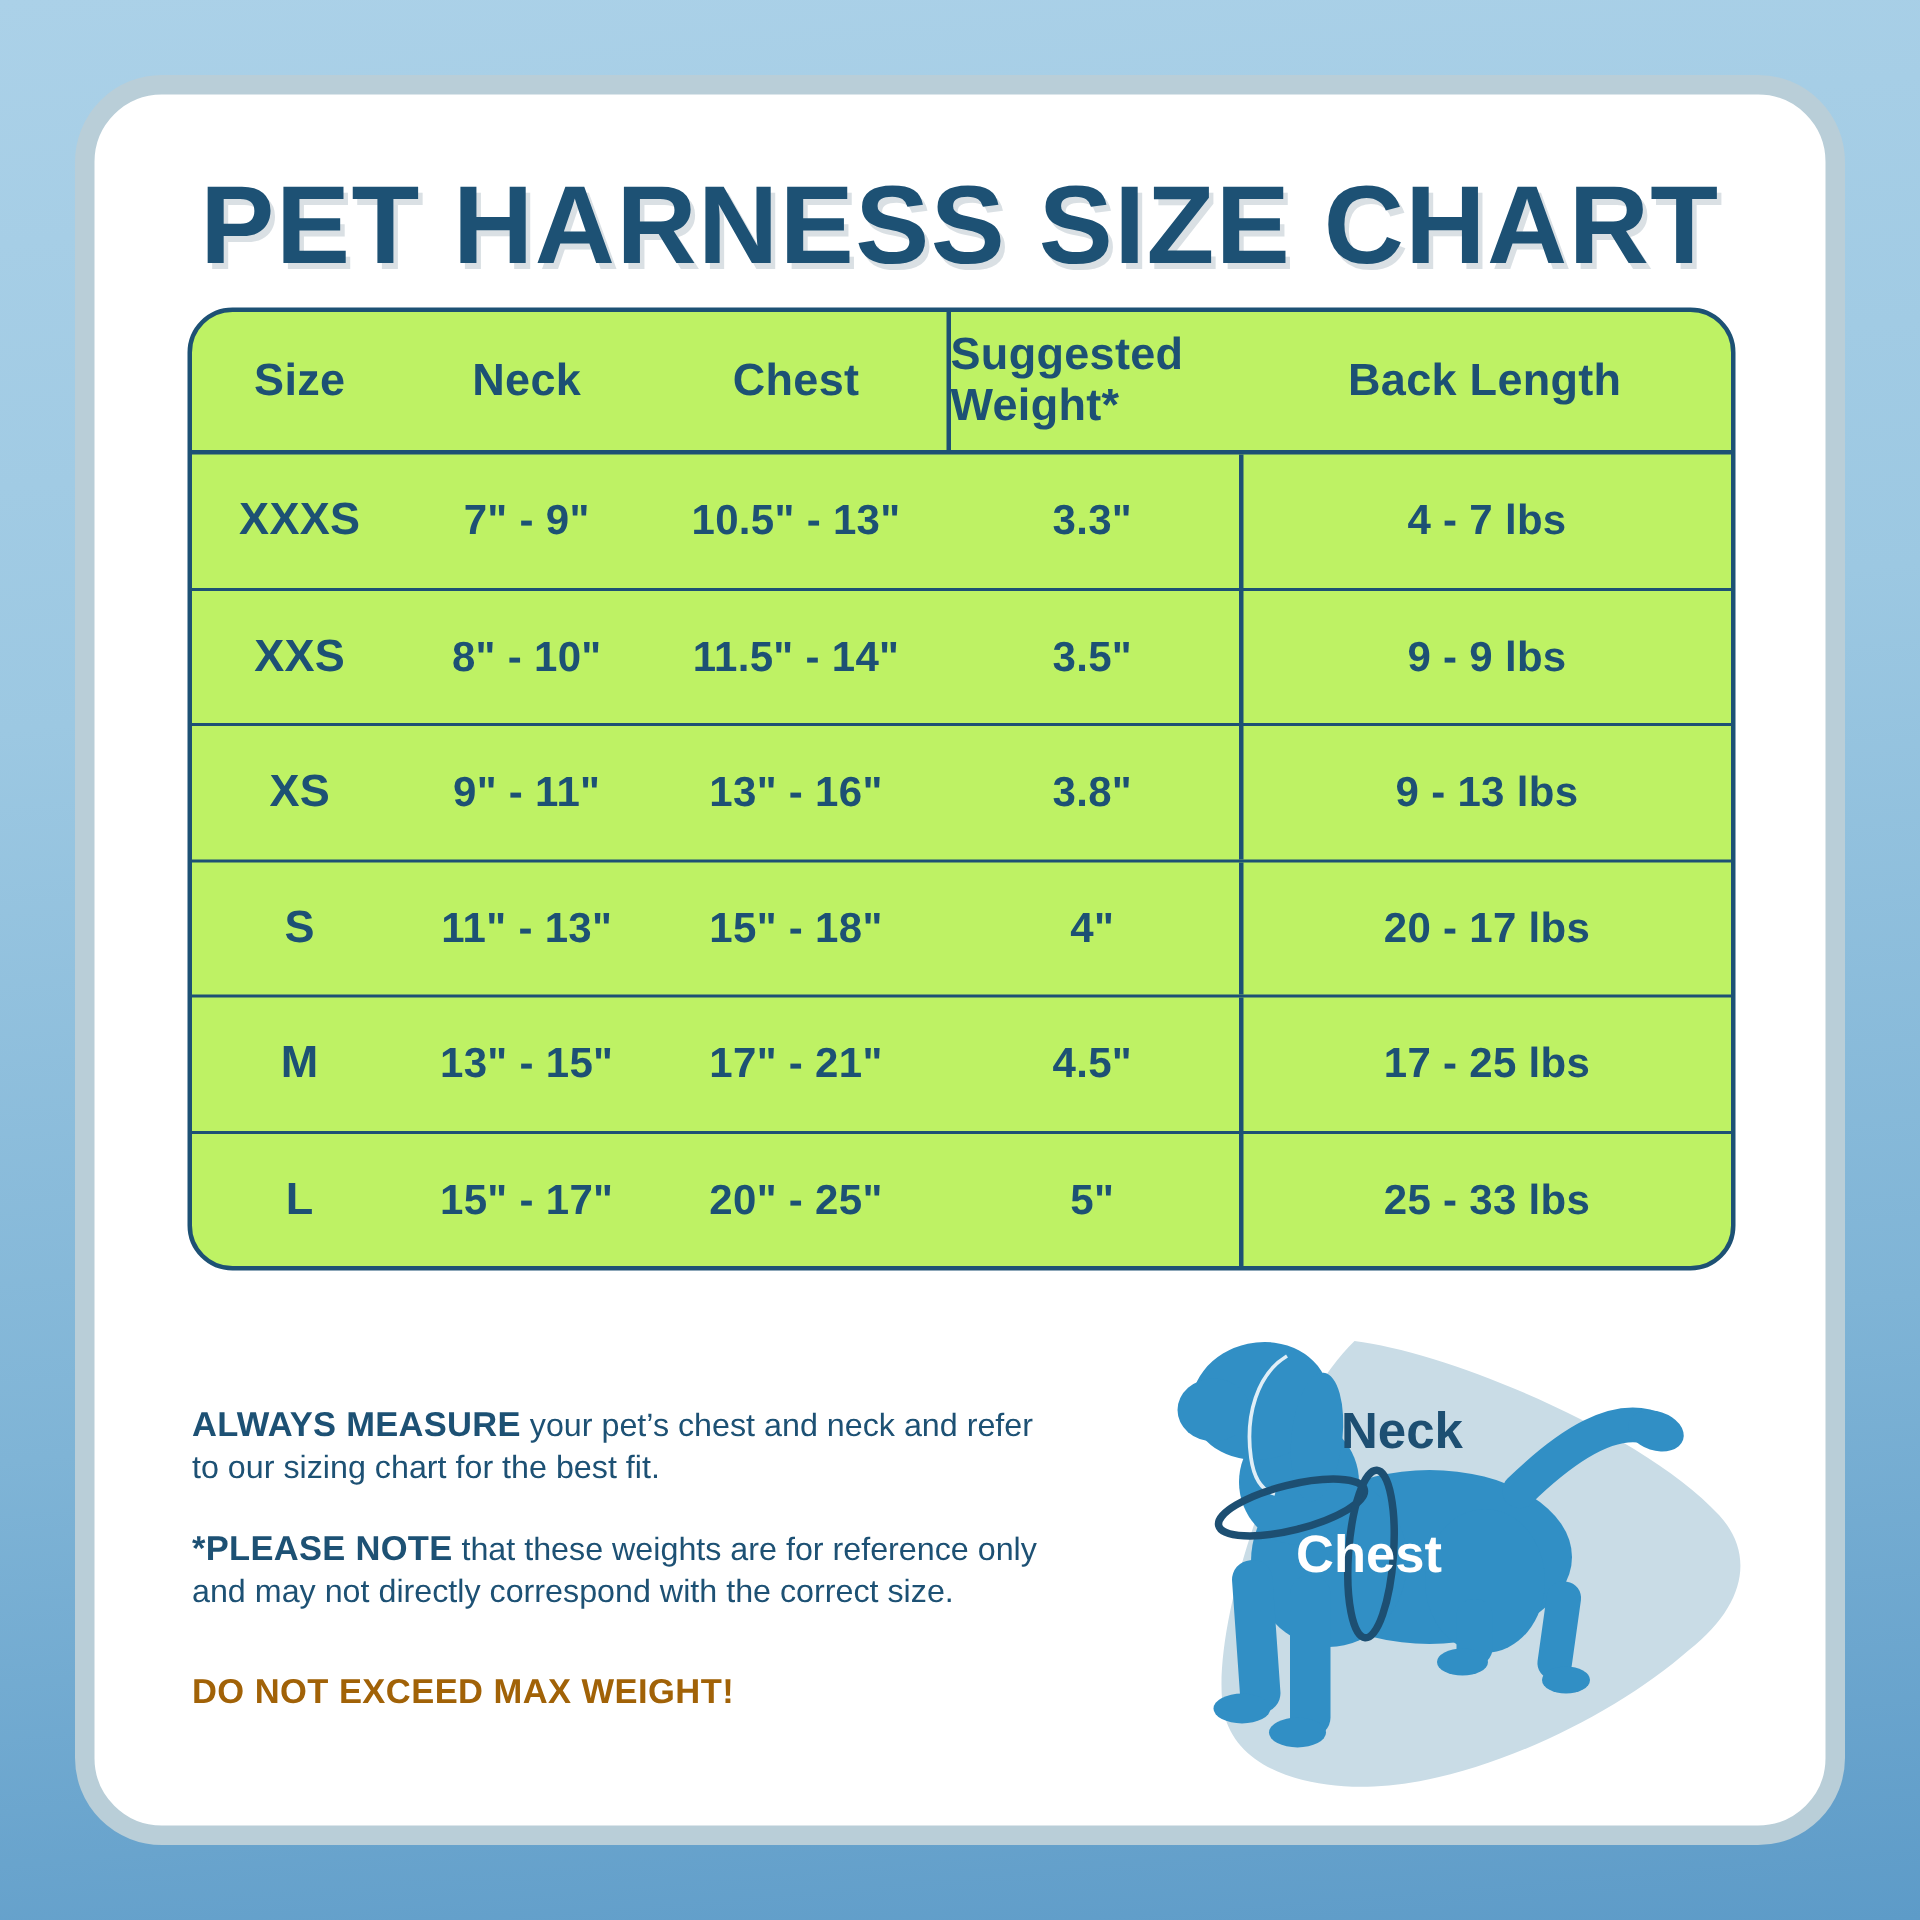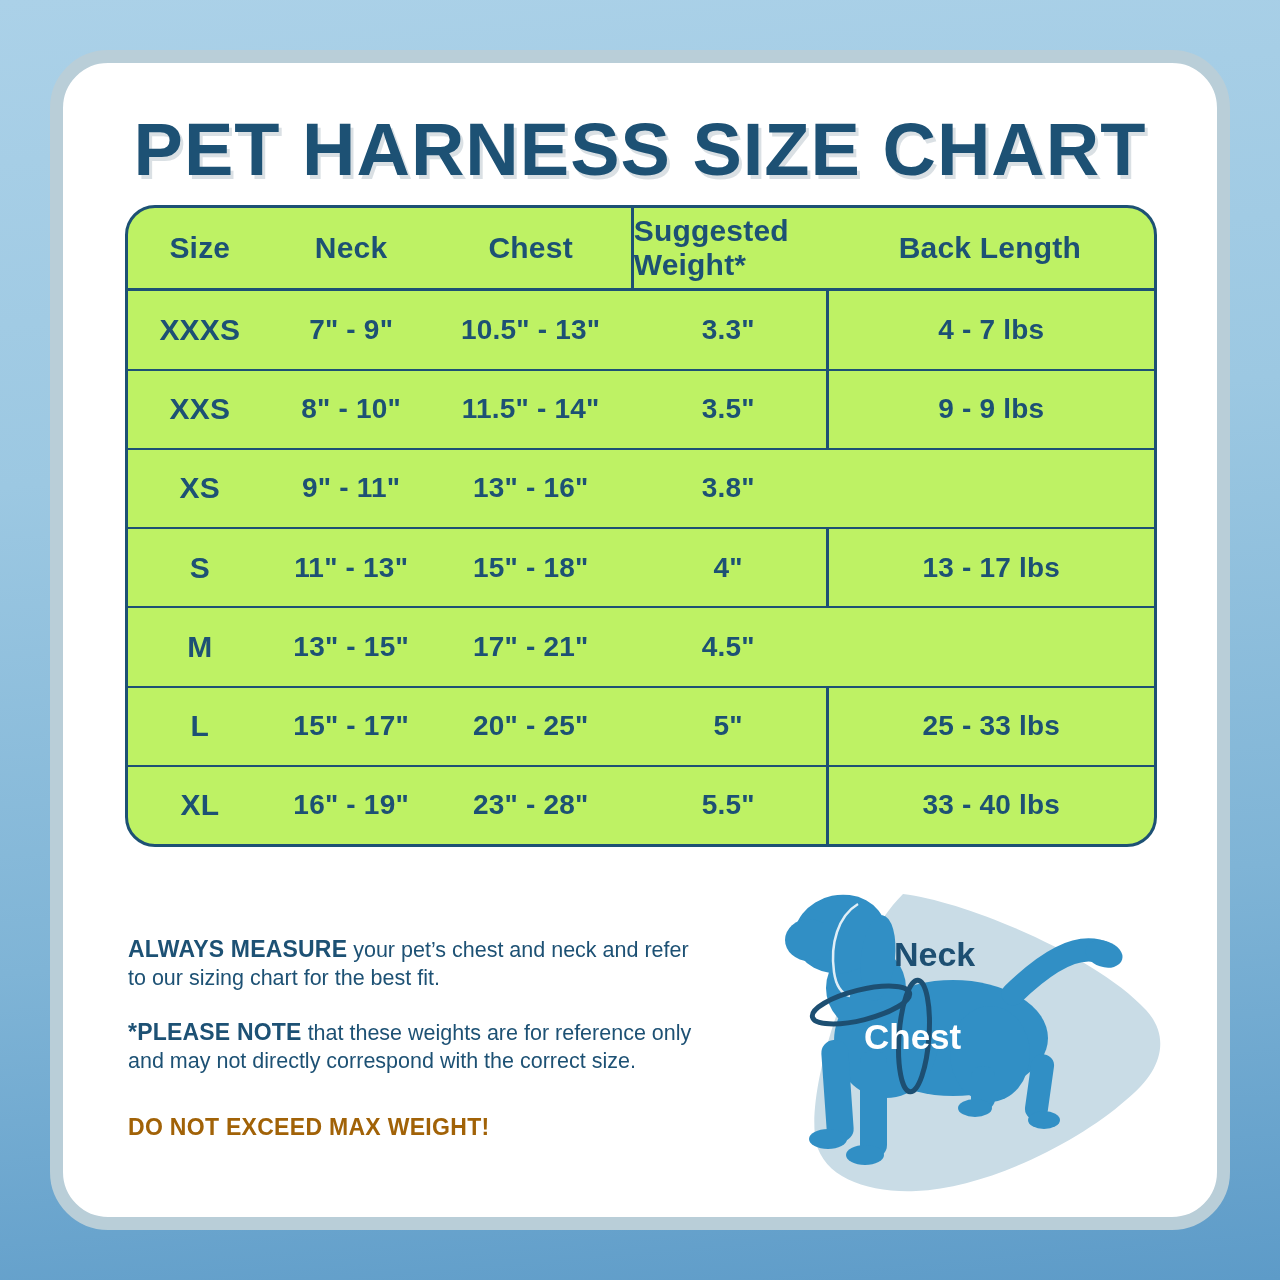--- a/index.html
+++ b/index.html
@@ -103,47 +103,42 @@
         <div class="cell">8" - 10"</div>
         <div class="cell">11.5" - 14"</div>
         <div class="cell">3.5"</div>
         <div class="cell weight">9 - 9 lbs</div>
       </div>
       <div class="t-row data">
         <div class="cell size">XS</div>
         <div class="cell">9" - 11"</div>
         <div class="cell">13" - 16"</div>
         <div class="cell">3.8"</div>
+        <div class="cell weight">9 - 13 lbs</div>
       </div>
       <div class="t-row data">
         <div class="cell size">S</div>
         <div class="cell">11" - 13"</div>
         <div class="cell">15" - 18"</div>
         <div class="cell">4"</div>
-        <div class="cell weight">13 - 17 lbs</div>
+        <div class="cell weight">20 - 17 lbs</div>
       </div>
       <div class="t-row data">
         <div class="cell size">M</div>
         <div class="cell">13" - 15"</div>
         <div class="cell">17" - 21"</div>
         <div class="cell">4.5"</div>
+        <div class="cell weight">17 - 25 lbs</div>
       </div>
       <div class="t-row data">
         <div class="cell size">L</div>
         <div class="cell">15" - 17"</div>
         <div class="cell">20" - 25"</div>
         <div class="cell">5"</div>
         <div class="cell weight">25 - 33 lbs</div>
-      </div>
-      <div class="t-row data">
-        <div class="cell size">XL</div>
-        <div class="cell">16" - 19"</div>
-        <div class="cell">23" - 28"</div>
-        <div class="cell">5.5"</div>
-        <div class="cell weight">33 - 40 lbs</div>
       </div>
     </div>
 
     <div class="notes">
       <p><b>ALWAYS MEASURE</b><span> your pet’s chest and neck and refer</span><br><span>to our sizing chart for the best fit.</span></p>
       <p><b>*PLEASE NOTE</b><span> that these weights are for reference only</span><br><span>and may not directly correspond with the correct size.</span></p>
       <p class="warning">DO NOT EXCEED MAX WEIGHT!</p>
     </div>
 
     <div class="diagram">

